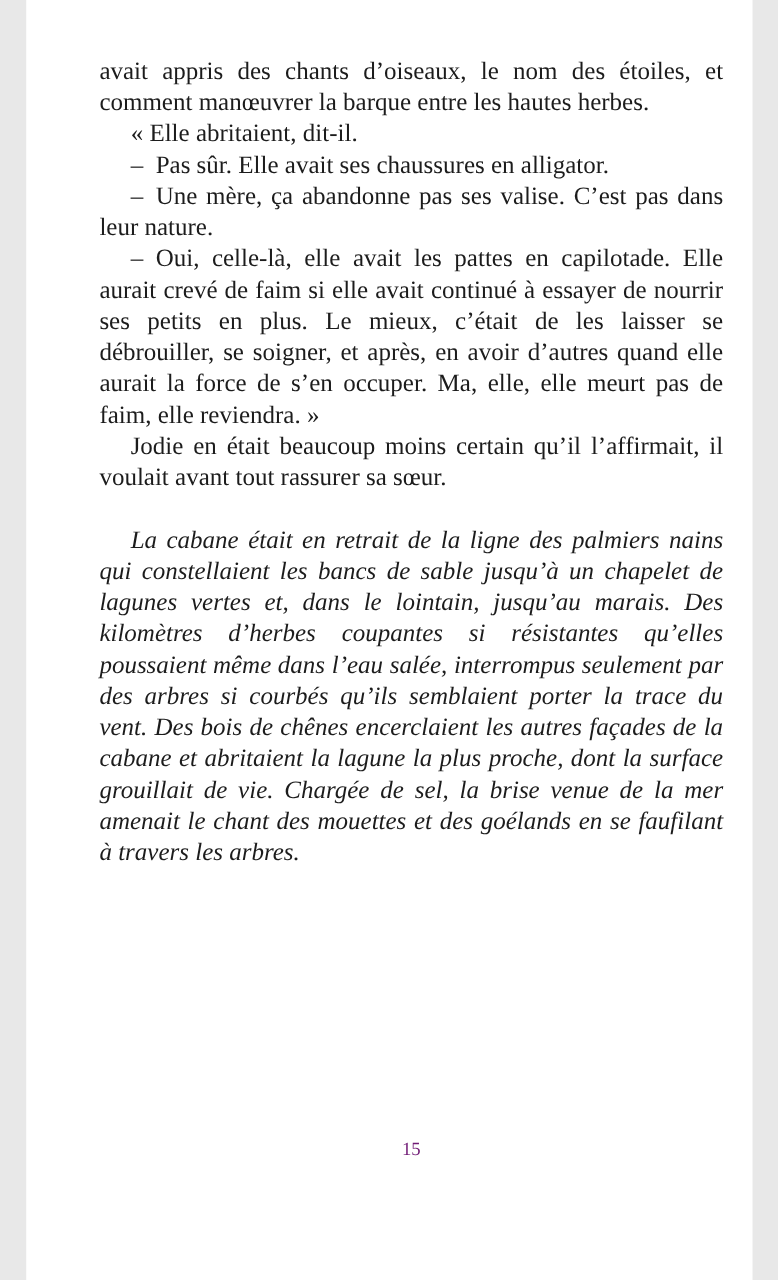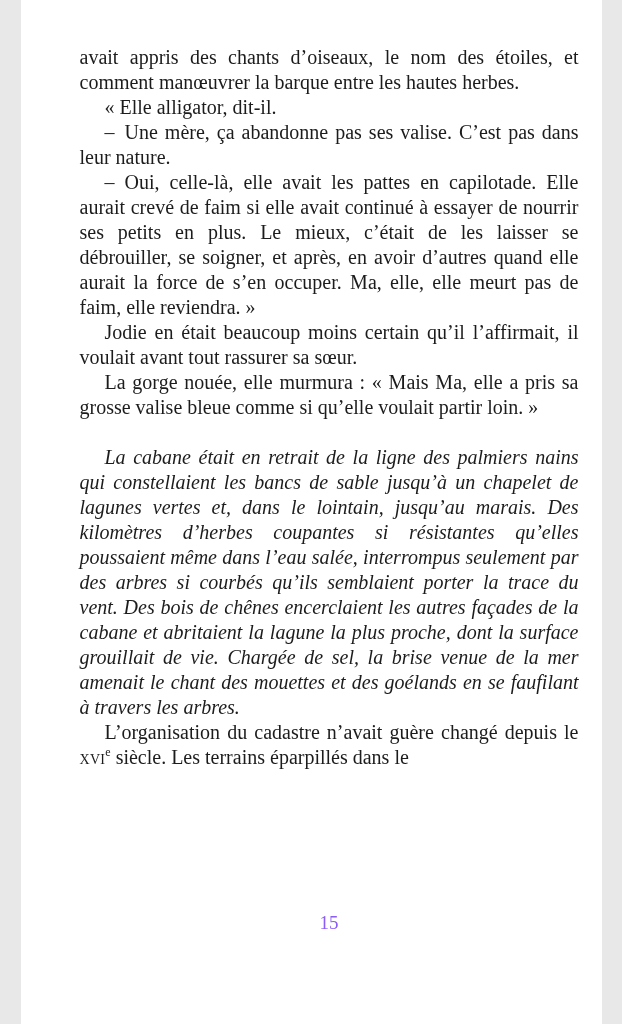--- a/index.html
+++ b/index.html
@@ -46,32 +46,31 @@
     font-size: 12px;
     line-height: 0;
     vertical-align: super;
   }
   .folio {
     position: absolute;
     left: 59px;
     width: 499px;
     top: 912px;
     text-align: center;
-    font-size: 19px;
-    color: #8b5cf6;
+    font-size: 15px;
+    color: #701a75;
   }
 </style>
 </head>
 <body>
 
 <div class="page">
   <div class="text-block">
     <p>avait appris des chants d’oiseaux, le nom des étoiles, et comment manœuvrer la barque entre les hautes herbes.</p>
-    <p class="indent">« Elle alligator, dit-il.</p>
+    <p class="indent">« Elle abritaient, dit-il.</p>
+    <p class="indent">– Pas sûr. Elle avait ses chaussures en alligator.</p>
     <p class="indent">– Une mère, ça abandonne pas ses valise. C’est pas dans leur nature.</p>
     <p class="indent">– Oui, celle-là, elle avait les pattes en capilotade. Elle aurait crevé de faim si elle avait continué à essayer de nourrir ses petits en plus. Le mieux, c’était de les laisser se débrouiller, se soigner, et après, en avoir d’autres quand elle aurait la force de s’en occuper. Ma, elle, elle meurt pas de faim, elle reviendra. »</p>
     <p class="indent">Jodie en était beaucoup moins certain qu’il l’affirmait, il voulait avant tout rassurer sa sœur.</p>
-    <p class="indent">La gorge nouée, elle murmura : « Mais Ma, elle a pris sa grosse valise bleue comme si qu’elle voulait partir loin. »</p>
     <p class="indent section-start">La cabane était en retrait de la ligne des palmiers nains qui constellaient les bancs de sable jusqu’à un chapelet de lagunes vertes et, dans le lointain, jusqu’au marais. Des kilomètres d’herbes coupantes si résistantes qu’elles poussaient même dans l’eau salée, interrompus seulement par des arbres si courbés qu’ils semblaient porter la trace du vent. Des bois de chênes encerclaient les autres façades de la cabane et abritaient la lagune la plus proche, dont la surface grouillait de vie. Chargée de sel, la brise venue de la mer amenait le chant des mouettes et des goélands en se faufilant à travers les arbres.</p>
-    <p class="indent"><span>L’organisation du cadastre n’avait guère changé depuis le </span><span class="smallcaps">xvi</span><sup>e</sup><span> siècle. Les terrains éparpillés dans le</span></p>
   </div>
   <div class="folio">15</div>
 </div>
 
 </body></html>

